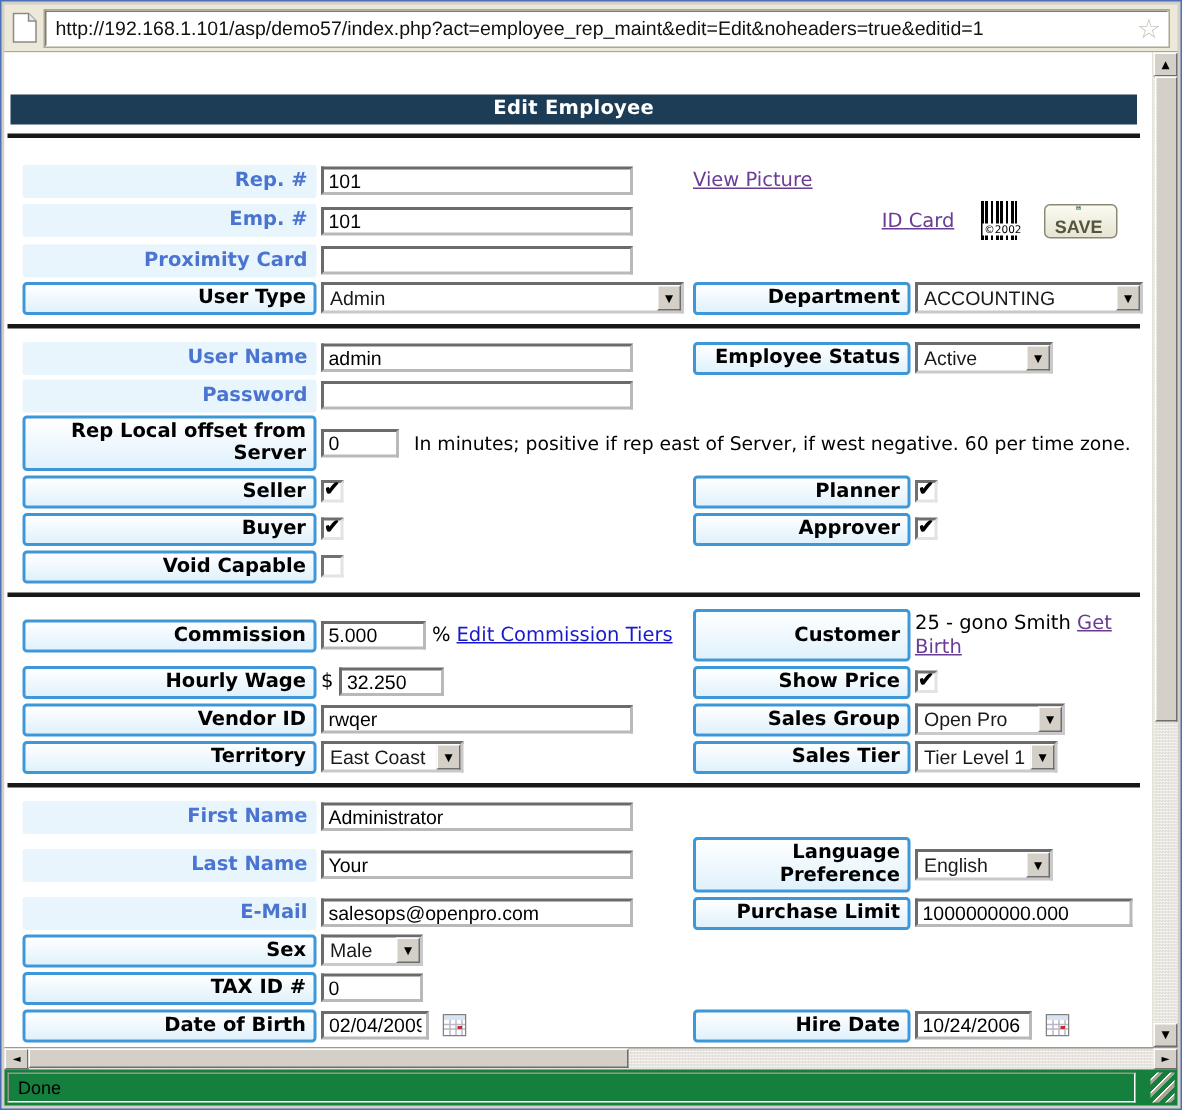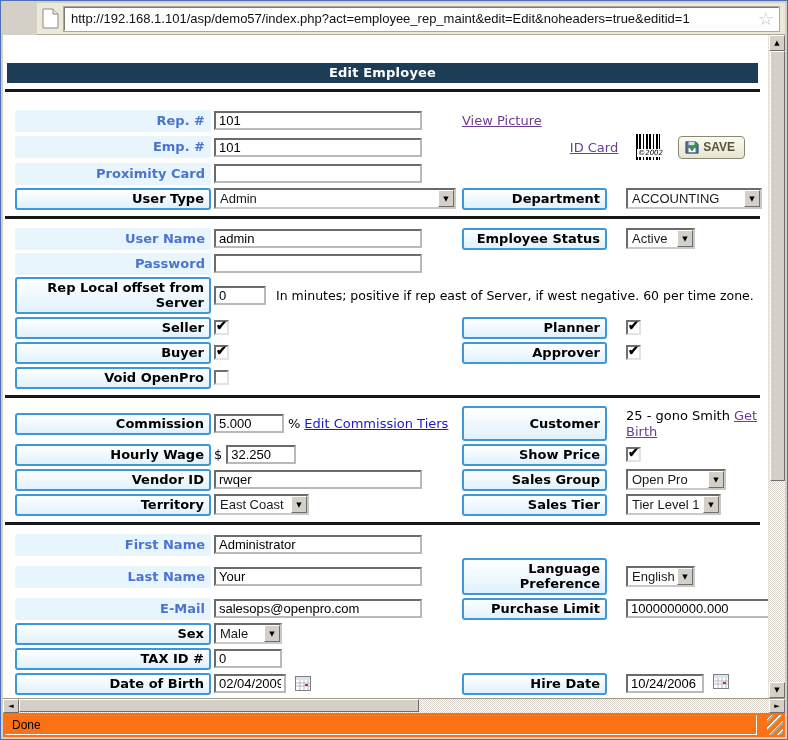--- a/index.html
+++ b/index.html
@@ -19,21 +19,21 @@
   .winbtns { display:flex; gap:2px; flex:none; }
   .winbtn { width:18px; height:15px; background:#d4d0c8; border:1px solid;
             border-color:#fff #5a5a5a #5a5a5a #fff; display:flex; align-items:center;
             justify-content:center; font-size:11px; font-weight:bold; color:#000;
             font-family:"DejaVu Sans Mono",monospace; line-height:1; }
   .glyph-min { width:8px; border-bottom:2px solid #000; height:8px; }
   .glyph-max { width:9px; height:8px; border:1px solid #000; border-top:2px solid #000; }
 
   
   .urlbar { height:32px; flex:none; display:flex; align-items:center; gap:5px;
-            background:#ece9d8; border-bottom:1px solid #aca899; padding:0 6px 0 5px;margin-left:34px; }
+            background:#ece9d8; border-bottom:1px solid #aca899; padding:0 6px 0 5px; }
   .page-icon { width:17px; height:21px; flex:none; }
   .url-field { flex:1; height:24px; background:#fff; border:1px solid;
                border-color:#7f7c6f #fff #fff #7f7c6f; outline:1px solid #aca899;
                display:flex; align-items:center; padding:0 4px 0 6px;
                font-size:13px; font-family:"Liberation Sans",sans-serif; color:#111; }
   .url-text { flex:1; white-space:nowrap; overflow:hidden; }
   .star-icon { color:#c6c4b6; font-size:18px; line-height:1; flex:none; }
 
   
   .viewport { flex:1; display:flex; min-height:0; background:#fff; }
@@ -51,38 +51,38 @@
             display:flex; align-items:center; justify-content:center;
             font-size:7px; color:#000; }
   .hscroll .sb-btn { height:14px; }
   .sb-thumb-v { width:15px; height:430px; background:#d4d0c8; border:1px solid;
                 border-color:#fff #6e6e6e #6e6e6e #fff; margin:0 auto; }
   .sb-thumb-h { width:400px; height:13px; background:#d4d0c8; border:1px solid;
                 border-color:#fff #6e6e6e #6e6e6e #fff; }
   .sb-spacer-v { flex:1; } .sb-spacer-h { flex:1; }
 
   
-  .statusbar { height:24px; flex:none; background:#f97316; display:flex;
+  .statusbar { height:24px; flex:none; background:#15803d; display:flex;
                align-items:stretch; padding:2px 2px 2px 2px; gap:10px; }
   .status-field { flex:1; border:1px solid; border-color:#9a9789 #fff #fff #9a9789;
                   display:flex; align-items:center; padding-left:6px;
                   font-size:12px; font-family:"Liberation Sans",sans-serif; color:#000; }
   .grip { width:16px; background:repeating-linear-gradient(135deg,transparent 0 3px,#fff 3px 4px,#a8a593 4px 6px); }
 
   
   .page-header { margin:0 10px 0 4px; background:#1d3c55; color:#fff; font-weight:bold;
                  font-size:13px; text-align:center; padding:2px 0 3px; letter-spacing:.2px; }
   .sep { height:3px; background:#181818; margin:6px 8px 8px 2px; }
   .gap8 { height:8px; }
 
   .row { display:flex; align-items:center; margin:1px 6px 2px 12px; min-height:23px; }
   .c1 { width:196px; flex:none; }
   .c2 { width:251px; flex:none; display:flex; align-items:center; padding-left:3px; }
   .c3 { width:145px; flex:none; }
-  .c4 { flex:1; display:flex; padding-left:3px; min-width:0;margin-left:16px; }
+  .c4 { flex:1; display:flex; align-items:center; padding-left:3px; min-width:0; }
 
   .lbl-plain { background:#e9f5fd; color:#4a74d0; font-weight:bold; font-size:13px;
                text-align:right; padding:3px 6px 4px 0; border-radius:2px; }
   .lbl-box { background:linear-gradient(180deg,#ffffff,#e0f1fc); border:2px solid #3e97d8;
              border-radius:3px; color:#000; font-weight:bold; font-size:13px;
              text-align:right; padding:1px 5px 2px 0; }
   .lbl-tall { padding-top:8px; padding-bottom:8px; }
 
   .ti { height:19px; border:2px solid; border-color:#6b6b6b #b9b9b9 #b9b9b9 #6b6b6b;
         background:#fff; font-size:13px; font-family:"Liberation Sans",sans-serif;
@@ -91,41 +91,41 @@
   .w72{width:72px} .w70{width:70px} .w68{width:68px} .w52{width:52px}
 
   .select { display:inline-flex; align-items:stretch; height:21px; background:#fff;
             border:2px solid; border-color:#6b6b6b #c9c9c9 #c9c9c9 #6b6b6b; }
   .sel-text { flex:1; font-size:13px; font-family:"Liberation Sans",sans-serif;
               padding:1px 4px 0 4px; white-space:nowrap; overflow:hidden; color:#1a1a1a; }
   .sel-btn { width:16px; flex:none; background:#d4d0c8; border:1px solid;
              border-color:#fff #6e6e6e #6e6e6e #fff; display:flex; align-items:center;
              justify-content:center; font-size:7px; color:#000; }
   .sw242{width:242px} .sw152{width:152px} .sw95{width:95px} .sw100{width:100px}
-  .sw92{width:69px} .sw68{width:68px}
+  .sw92{width:92px} .sw68{width:68px}
 
   input.cb { appearance:none; -webkit-appearance:none; width:15px; height:15px;
              background:#fff; border:2px solid; border-color:#707070 #e3e3e3 #e3e3e3 #707070;
              position:relative; flex:none; }
   input.cb:checked::after { content:"✔"; position:absolute; top:-4px; left:0;
              font-size:13px; font-weight:bold; color:#000; }
 
   a { text-decoration:underline; font-size:13px; cursor:pointer; }
   .lnk-purple { color:#6a3d93; }
   .lnk-blue { color:#1919cc; }
 
   .hint { font-size:12.5px; color:#000; margin-left:10px; white-space:nowrap; }
   .affix { font-size:13px; color:#000; margin:0 4px; }
 
   .save-btn { display:inline-flex; align-items:center; gap:4px; height:23px;
               padding:0 9px 0 6px; background:linear-gradient(180deg,#fcfbf2,#e6e4d2);
               border:1px solid #8a8873; border-radius:4px; font-weight:bold;
-              font-size:12px; color:#55543c; }
+              font-size:12px; color:#55543c;flex-direction:column; }
   .barcode { width:24px; height:26px; position:relative; flex:none;
-             background:repeating-linear-gradient(90deg,#000 0 2px,#fff 2px 3px,#000 3px 5px,#fff 5px 7px,#000 7px 8px,#fff 8px 10px);font-style:italic; }
+             background:repeating-linear-gradient(90deg,#000 0 2px,#fff 2px 3px,#000 3px 5px,#fff 5px 7px,#000 7px 8px,#fff 8px 10px); }
   .barcode-label { position:absolute; left:1px; bottom:3px; background:#fff;
                    font-size:7px; line-height:8px; padding:0 1px; color:#000;
                    font-family:"DejaVu Sans",sans-serif; }
   .cluster-right { margin-left:auto; display:flex; align-items:center; gap:18px; margin-right:17px; }
   .cust-lines { font-size:13px; line-height:16px; color:#000; }
 </style>
 </head>
 <body>
 
 <div class="browser">
@@ -240,21 +240,21 @@
         <div class="c1 lbl-box">Buyer</div>
         <div class="c2">
             <input type="checkbox" class="cb" checked="checked" style="">
           </div>
         <div class="c3 lbl-box">Approver</div>
         <div class="c4">
             <input type="checkbox" class="cb" checked="checked" style="">
           </div>
       </div>
       <div class="row">
-        <div class="c1 lbl-box">Void OpenPro</div>
+        <div class="c1 lbl-box">Void Capable</div>
         <div class="c2">
             <input type="checkbox" class="cb" style="">
           </div>
       </div>
 
       <div class="sep"></div>
 
       <div class="row">
         <div class="c1 lbl-box">Commission</div>
         <div class="c2">

